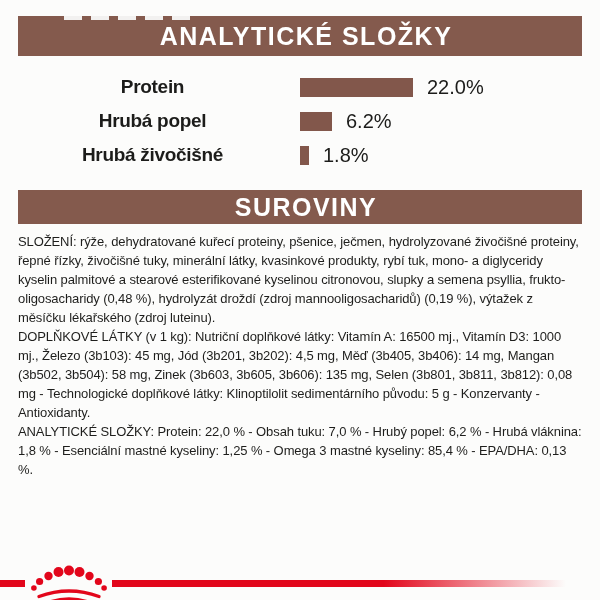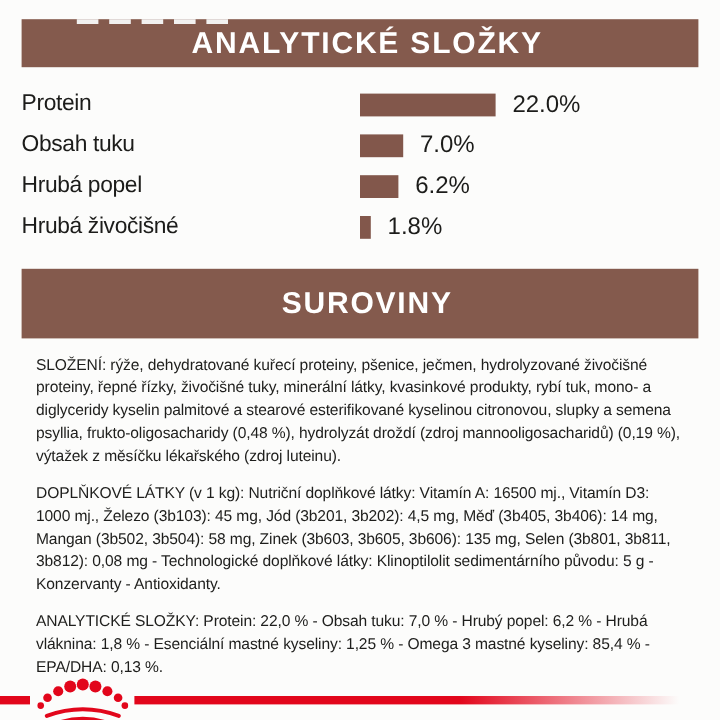--- a/index.html
+++ b/index.html
@@ -27,46 +27,46 @@
     margin:16px 18px 0 18px;
     height:40px;
     background:var(--brown);
     color:#ffffff;
     display:flex;align-items:center;justify-content:center;
     font-weight:bold;
     font-size:25px;
     letter-spacing:1.5px;
     padding-left:12px;
   }
-  .band.second{margin-top:18px;height:58px;}
+  .band.second{margin-top:18px;height:34px;}
 
   
   .chart{margin:14px 18px 0 18px;}
   .crow{display:flex;align-items:center;height:34px;}
   .clabel{
     width:282px;
     padding-right:13px;
-    text-align:left;
-    font-weight:normal;
+    text-align:center;
+    font-weight:bold;
     font-size:19px;
     letter-spacing:-0.3px;
     white-space:nowrap;
   }
   .cbar{height:19px;background:var(--brown);flex:0 0 auto;}
   .cval{margin-left:14px;font-weight:normal;font-size:20px;white-space:nowrap;}
 
   
   .text-block{
     margin:8px 18px 0 18px;
     font-size:13px;
     line-height:19px;
     letter-spacing:-0.1px;
     color:#1E1E1C;
   }
-  .text-block p{margin:12px;}
+  .text-block p{margin:0;}
 
   
   .footer{position:absolute;left:0;top:545px;width:600px;height:50px;}
   .line-left{
     position:absolute;left:0;top:19px;width:25px;height:7px;background:var(--red);
   }
   .line-right{
     position:absolute;left:112px;top:19px;width:468px;height:7px;
     background:linear-gradient(to right, var(--red) 0%, var(--red) 58%, rgba(226,6,27,0) 97%);
   }
@@ -89,25 +89,20 @@
     <span>ANALYTICKÉ SLOŽKY</span>
   </div>
 
   <div class="chart" id="chart">
     <div class="crow">
       <div class="clabel">Protein</div>
       <div class="cbar" style="width: 113px; background: rgb(130, 87, 75);"></div>
       <div class="cval">22.0%</div>
     </div>
 
-    <div class="crow">
-      <div class="clabel">Obsah tuku</div>
-      <div class="cbar" style="width: 36px; background: rgb(130, 87, 75);"></div>
-      <div class="cval">7.0%</div>
-    </div>
 
     <div class="crow">
       <div class="clabel">Hrubá popel</div>
       <div class="cbar" style="width: 32px; background: rgb(130, 87, 75);"></div>
       <div class="cval">6.2%</div>
     </div>
 
     <div class="crow">
       <div class="clabel">Hrubá živočišné</div>
       <div class="cbar" style="width: 9px; background: rgb(130, 87, 75);"></div>

